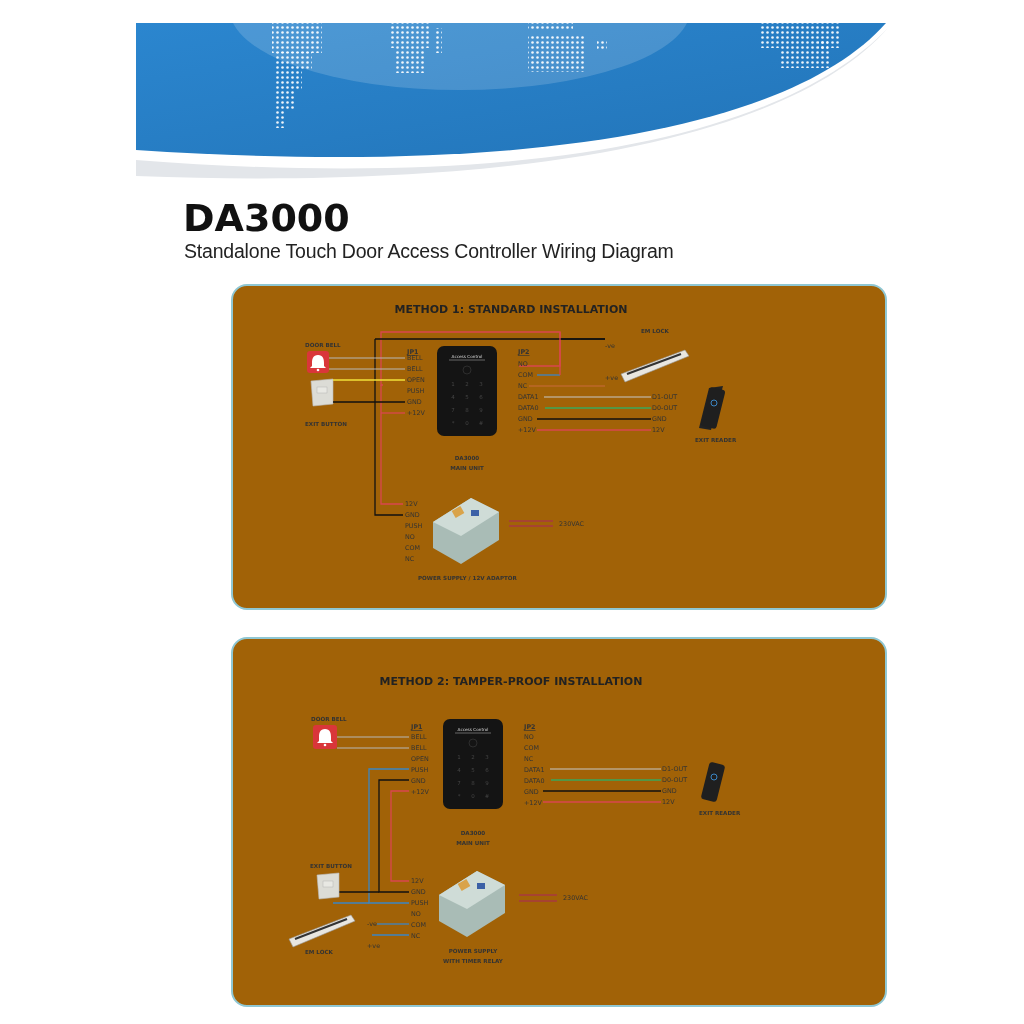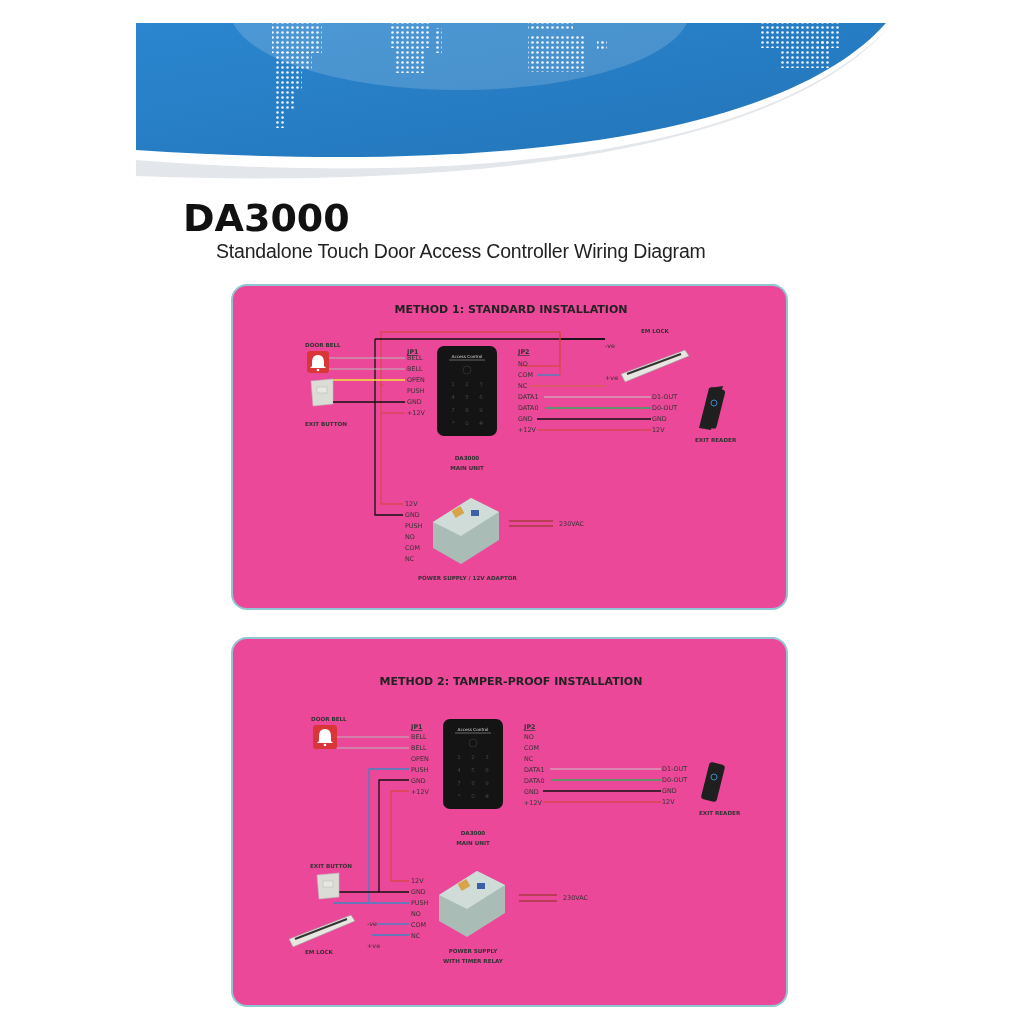--- a/index.html
+++ b/index.html
@@ -1,20 +1,20 @@
 <!DOCTYPE html>
 <html><head>
 <meta charset="utf-8">
 <style>
   html, body { margin:0; padding:0; background:#ffffff; }
   body { width:1024px; height:1024px; position:relative; overflow:hidden; font-family:"Liberation Sans", sans-serif; }
   #banner { position:absolute; left:0; top:0; width:1024px; height:200px; }
   .title { position:absolute; left:183px; top:196px; font-family:"DejaVu Sans", sans-serif; font-weight:bold; font-size:38px; color:#111; letter-spacing:0px; }
-  .subtitle { position:absolute; left:184px; top:240px; font-family:"Liberation Sans", sans-serif; font-size:19.5px; color:#222; letter-spacing:-0.2px;margin-left:32px; }
-  .panel { position:absolute; left:231px; width:557px; border:2px solid #8fc7d3; border-radius:16px; background:#ec4899; box-sizing:border-box; }
+  .subtitle { position:absolute; left:184px; top:240px; font-family:"Liberation Sans", sans-serif; font-size:19.5px; color:#222; letter-spacing:-0.2px; }
+  .panel { position:absolute; left:231px; width:656px; border:2px solid #8fc7d3; border-radius:16px; background:#a16207; box-sizing:border-box; }
   #panel1 { top:284px; height:326px; }
   #panel2 { top:637px; height:370px;text-align:center; }
   .panel svg { position:absolute; left:0; top:0; }
   .ptitle { font-family:"DejaVu Sans", sans-serif; font-weight:bold; fill:#222; }
   .lbl { font-family:"DejaVu Sans", sans-serif; font-size:6.4px; fill:#333; }
   .lblb { font-family:"DejaVu Sans", sans-serif; font-size:5.6px; font-weight:bold; fill:#333; }
 </style>
 </head>
 <body>
 

